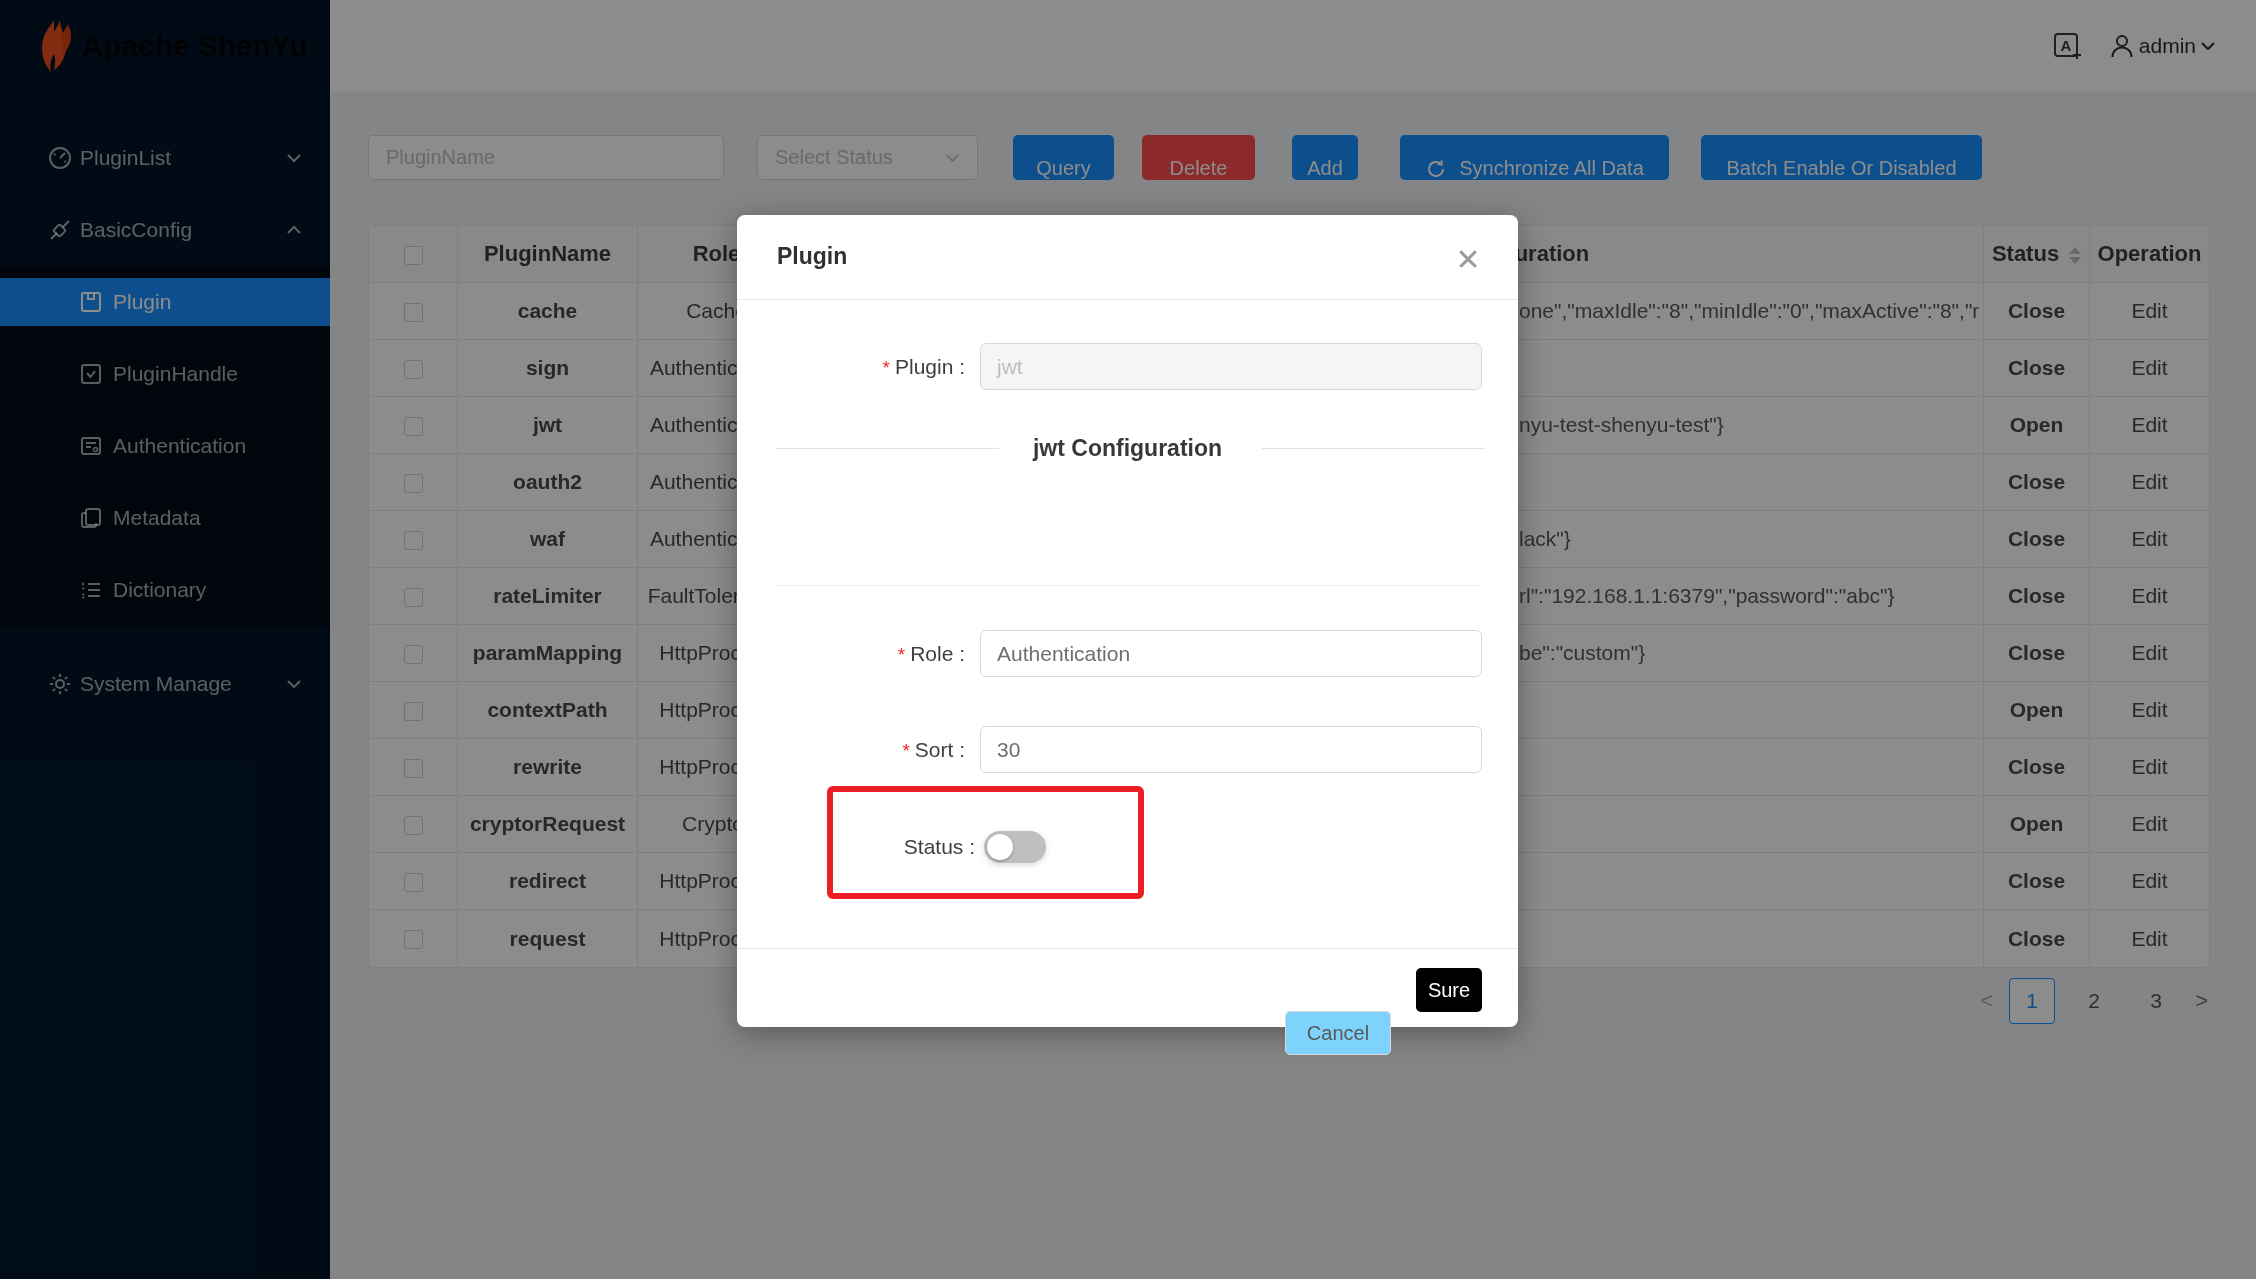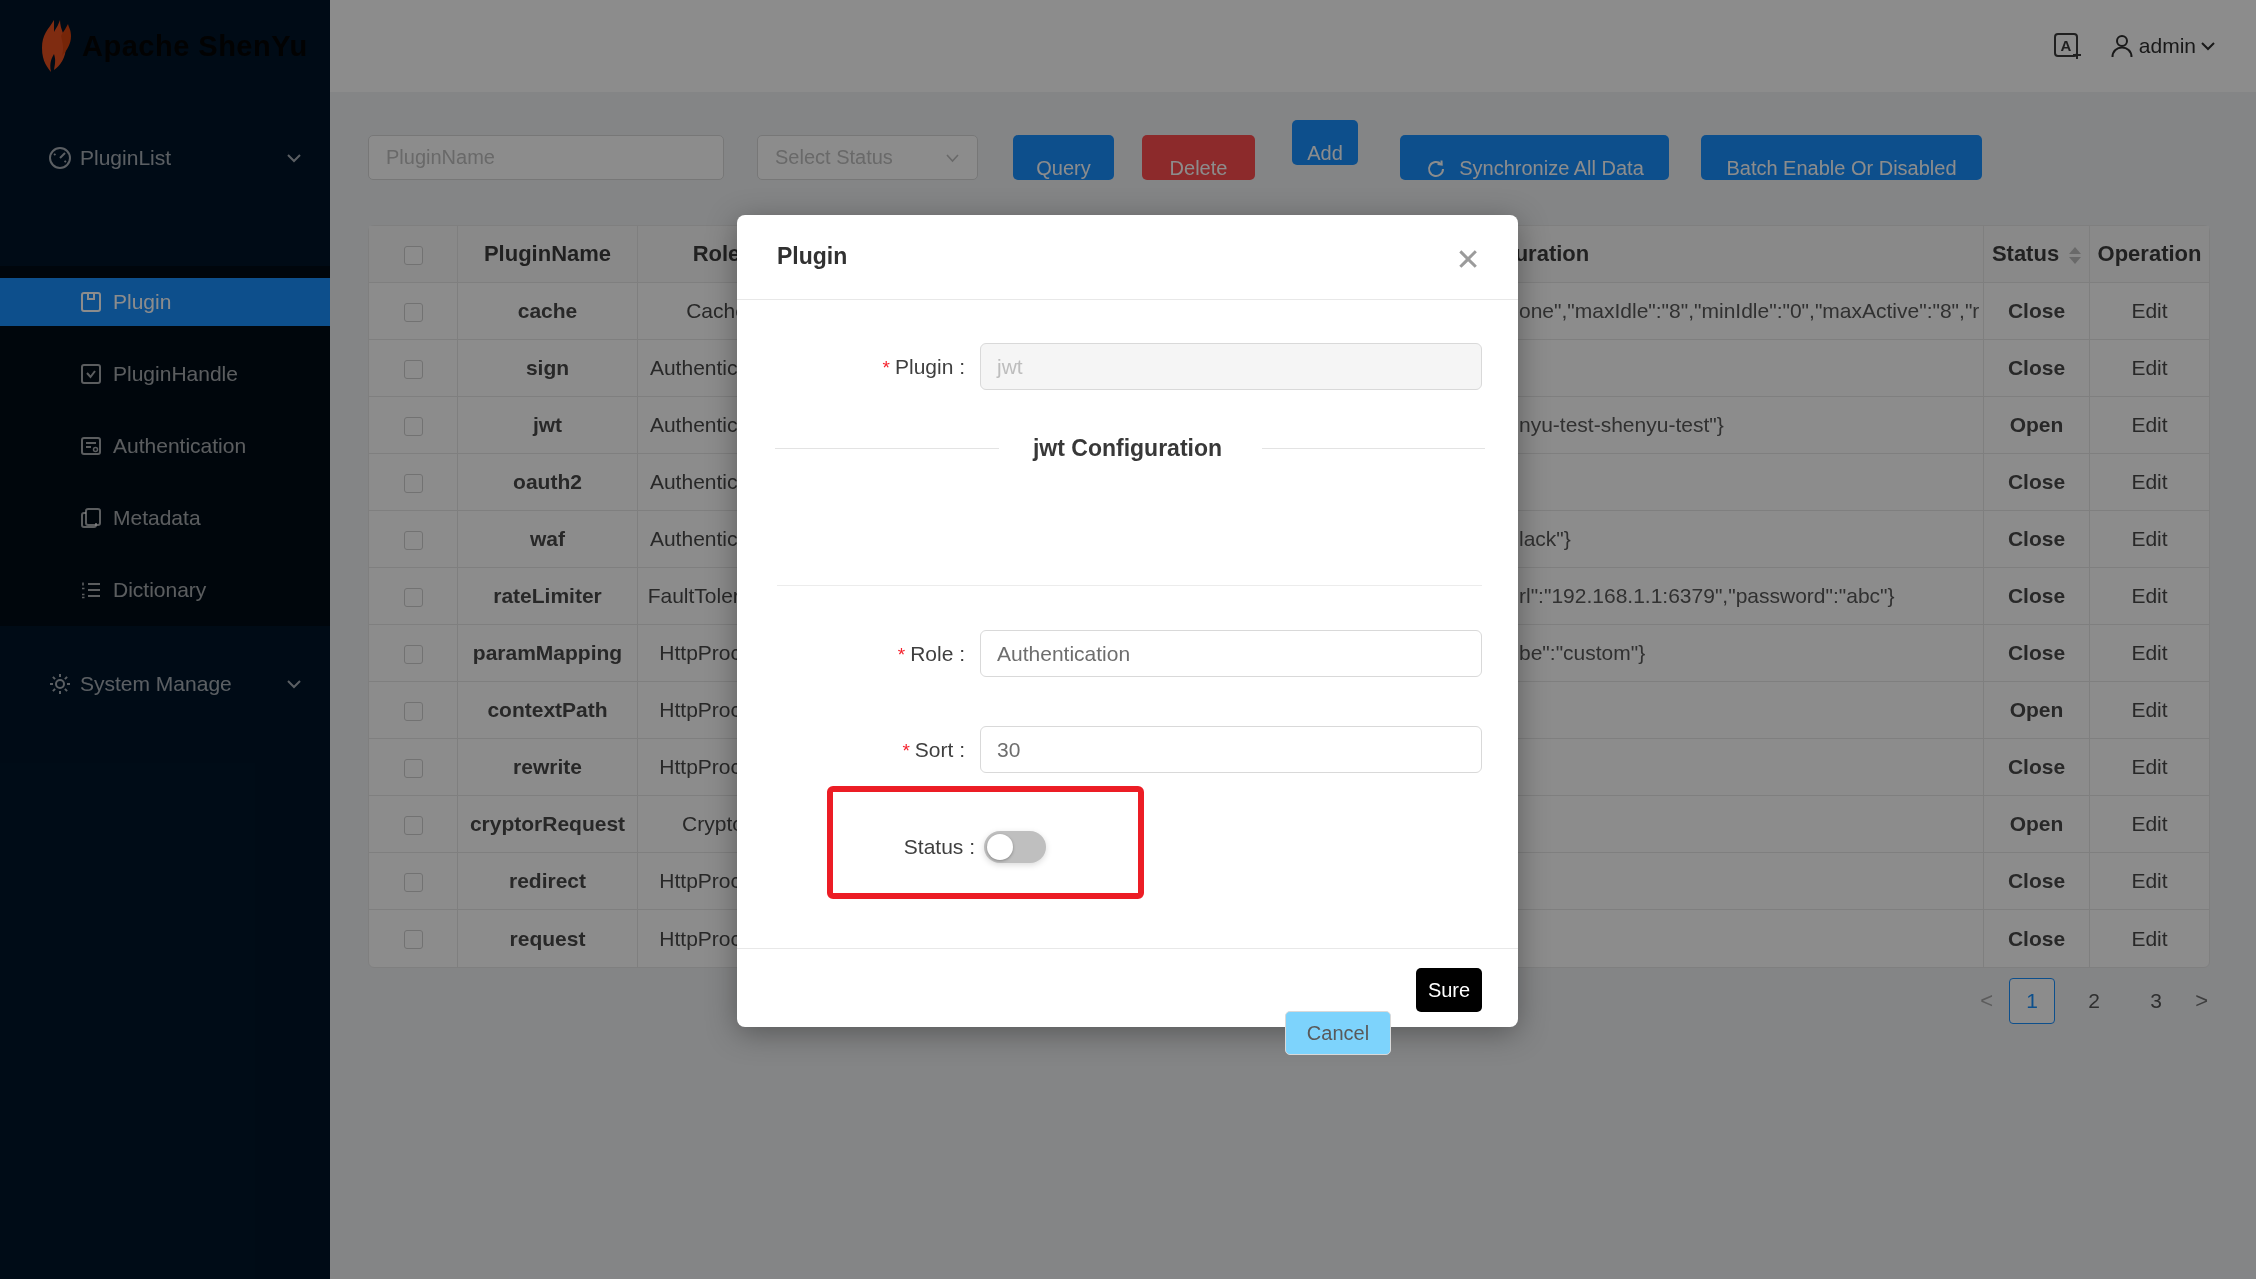--- a/index.html
+++ b/index.html
@@ -135,20 +135,34 @@
           </svg>
       </span>
       <span class="mi-label">PluginList</span>
       <span class="mi-caret">
         <svg width="16" height="10" viewBox="0 0 16 10">
             <polyline points="2,2 8,8 14,2" fill="none" stroke="currentColor" stroke-width="2"></polyline>
           </svg>
       </span>
     </div>
 
+    <div class="menu-item mi-top" style="top:206px;">
+      <span class="mi-icon">
+        <svg width="26" height="26" viewBox="0 0 26 26">
+            <path d="M4 22 L10 16 M16 10 L22 4" stroke="currentColor" stroke-width="2"></path>
+            <rect x="8" y="9" width="9" height="9" rx="2" transform="rotate(45 12.5 13.5)" fill="none" stroke="currentColor" stroke-width="2"></rect>
+          </svg>
+      </span>
+      <span class="mi-label">BasicConfig</span>
+      <span class="mi-caret">
+        <svg width="16" height="10" viewBox="0 0 16 10">
+            <polyline points="2,8 8,2 14,8" fill="none" stroke="currentColor" stroke-width="2"></polyline>
+          </svg>
+      </span>
+    </div>
 
     <div class="submenu">
       <div class="menu-item selected" style="position:absolute; left:0; right:0; top:12px;">
         <span class="mi-icon">
           <svg width="24" height="24" viewBox="0 0 24 24">
               <rect x="3" y="3" width="18" height="18" rx="2" fill="none" stroke="currentColor" stroke-width="2"></rect>
               <path d="M9 3 v6 h6 v-6" fill="none" stroke="currentColor" stroke-width="2"></path>
             </svg>
         </span>
         <span class="mi-label">Plugin</span>
@@ -220,21 +234,21 @@
           <polyline points="2,2 7.5,8 13,2" fill="none" stroke="#bfbfbf" stroke-width="1.6"></polyline>
         </svg>
     </div>
 
     <button class="btn btn-blue" style="left:683px; top:43px; width:101px;">
         <span>Query</span>
       </button>
     <button class="btn btn-red" style="left:812px; top:43px; width:113px;">
         <span>Delete</span>
       </button>
-    <button class="btn btn-blue" style="left:962px; top:28px; width:66px;">
+    <button class="btn btn-blue" style="left:962px; top:43px; width:66px;">
         <span>Add</span>
       </button>
     <button class="btn btn-blue" style="left:1070px; top:43px; width:269px;">
       <svg width="22" height="22" viewBox="0 0 22 22">
           <path d="M18 11 a7 7 0 1 1 -2 -4.9" fill="none" stroke="#fff" stroke-width="2"></path>
           <path d="M16.5 2.5 l0.2 4.2 -4.1 -0.6" fill="none" stroke="#fff" stroke-width="2"></path>
         </svg>
       <span>Synchronize All Data</span>
     </button>
     <button class="btn btn-blue" style="left:1371px; top:43px; width:281px;">

